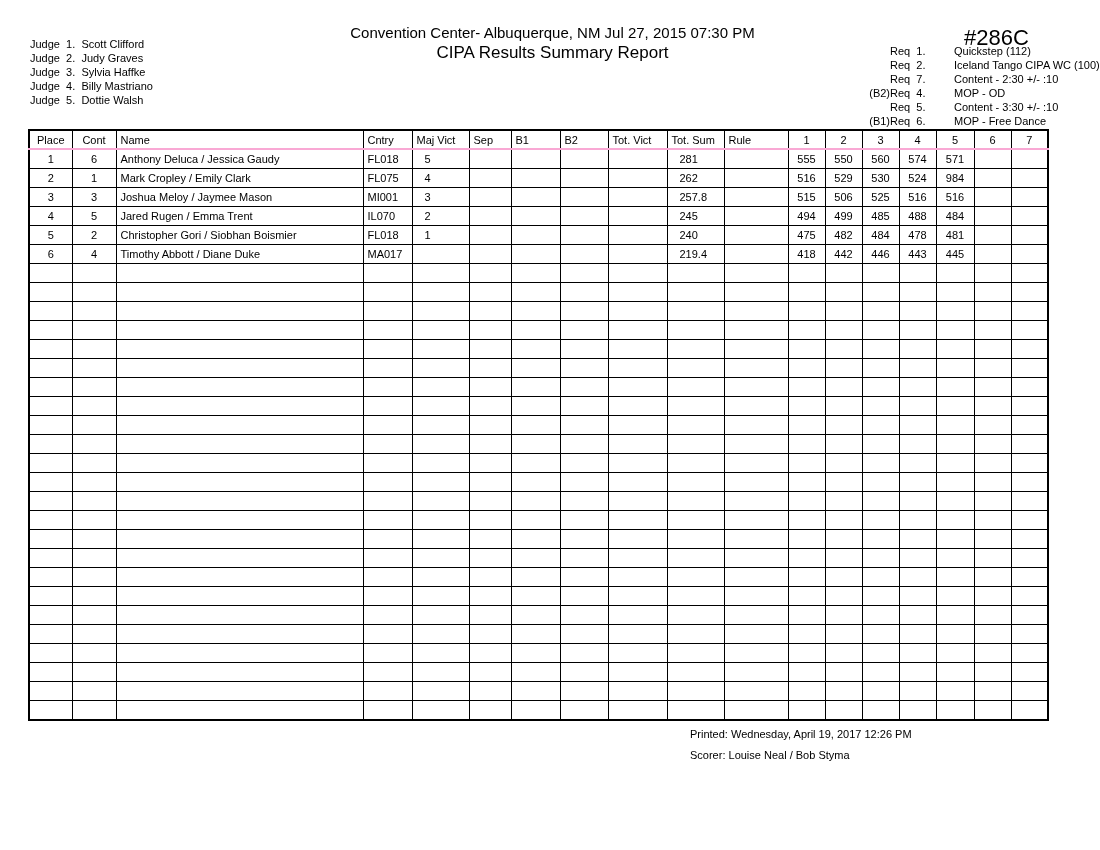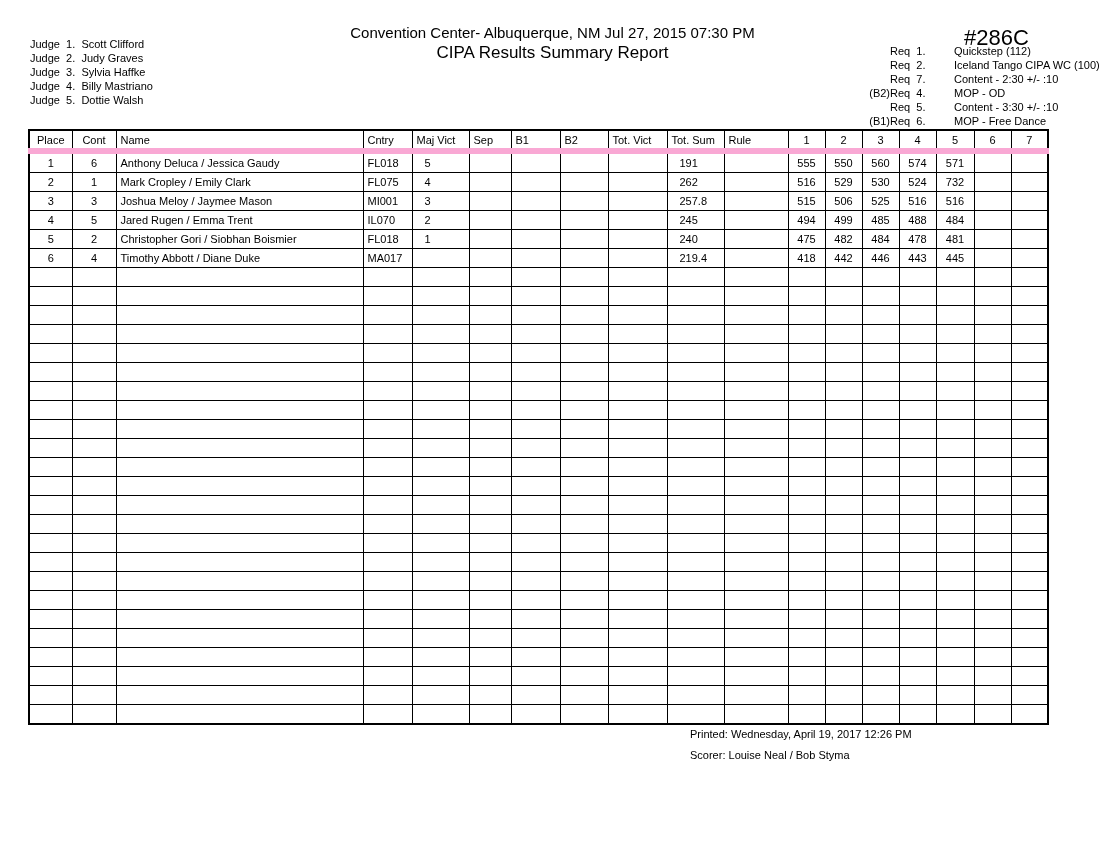--- a/index.html
+++ b/index.html
@@ -14,21 +14,21 @@
   .t4 { font-size:17px; line-height:22px; }
   .event-num { position:absolute; left:964px; top:25px; font-size:22px; font-weight:normal; }
   .reqs { position:absolute; left:862px; top:44px; font-size:11px; line-height:14px; }
   .req { white-space:pre; display:flex; }
   .req .pre { width:28px; text-align:right; }
   .req .lab { width:64px; }
   table.res { position:absolute; left:28px; top:129px; border-collapse:collapse;
               border:2px solid #000; font-size:11px; }
   table.res td, table.res th { border:1px solid #000; padding:0 0 0 4px; height:18px;
               font-weight:normal; text-align:left; white-space:nowrap; }
-  table.res thead th { border-bottom:6px solid #f9a8d4; height:17px; }
+  table.res thead th { border-bottom:2px solid #f9a8d4; height:17px; }
   table.res td.c, table.res th.c { text-align:center; padding:0; }
   table.res td.ci { padding-left:12px; }
   .footer { position:absolute; left:690px; font-size:11px; }
 </style>
 </head>
 <body>
 
 <div class="judges">
   <div><span>Judge  1.</span>  <span>Scott Clifford</span></div>
   <div><span>Judge  2.</span>  <span>Judy Graves</span></div>
@@ -100,21 +100,21 @@
       <tr>
         <td class="c">1</td>
         <td class="c">6</td>
         <td>Anthony Deluca / Jessica Gaudy</td>
         <td>FL018</td>
         <td class="ci">5</td>
         <td></td>
         <td></td>
         <td></td>
         <td></td>
-        <td class="ci">191</td>
+        <td class="ci">281</td>
         <td></td>
         <td class="c">555</td>
         <td class="c">550</td>
         <td class="c">560</td>
         <td class="c">574</td>
         <td class="c">571</td>
         <td class="c"></td>
         <td class="c"></td>
       </tr>
       <tr>
@@ -126,21 +126,21 @@
         <td></td>
         <td></td>
         <td></td>
         <td></td>
         <td class="ci">262</td>
         <td></td>
         <td class="c">516</td>
         <td class="c">529</td>
         <td class="c">530</td>
         <td class="c">524</td>
-        <td class="c">732</td>
+        <td class="c">984</td>
         <td class="c"></td>
         <td class="c"></td>
       </tr>
       <tr>
         <td class="c">3</td>
         <td class="c">3</td>
         <td>Joshua Meloy / Jaymee Mason</td>
         <td>MI001</td>
         <td class="ci">3</td>
         <td></td>

